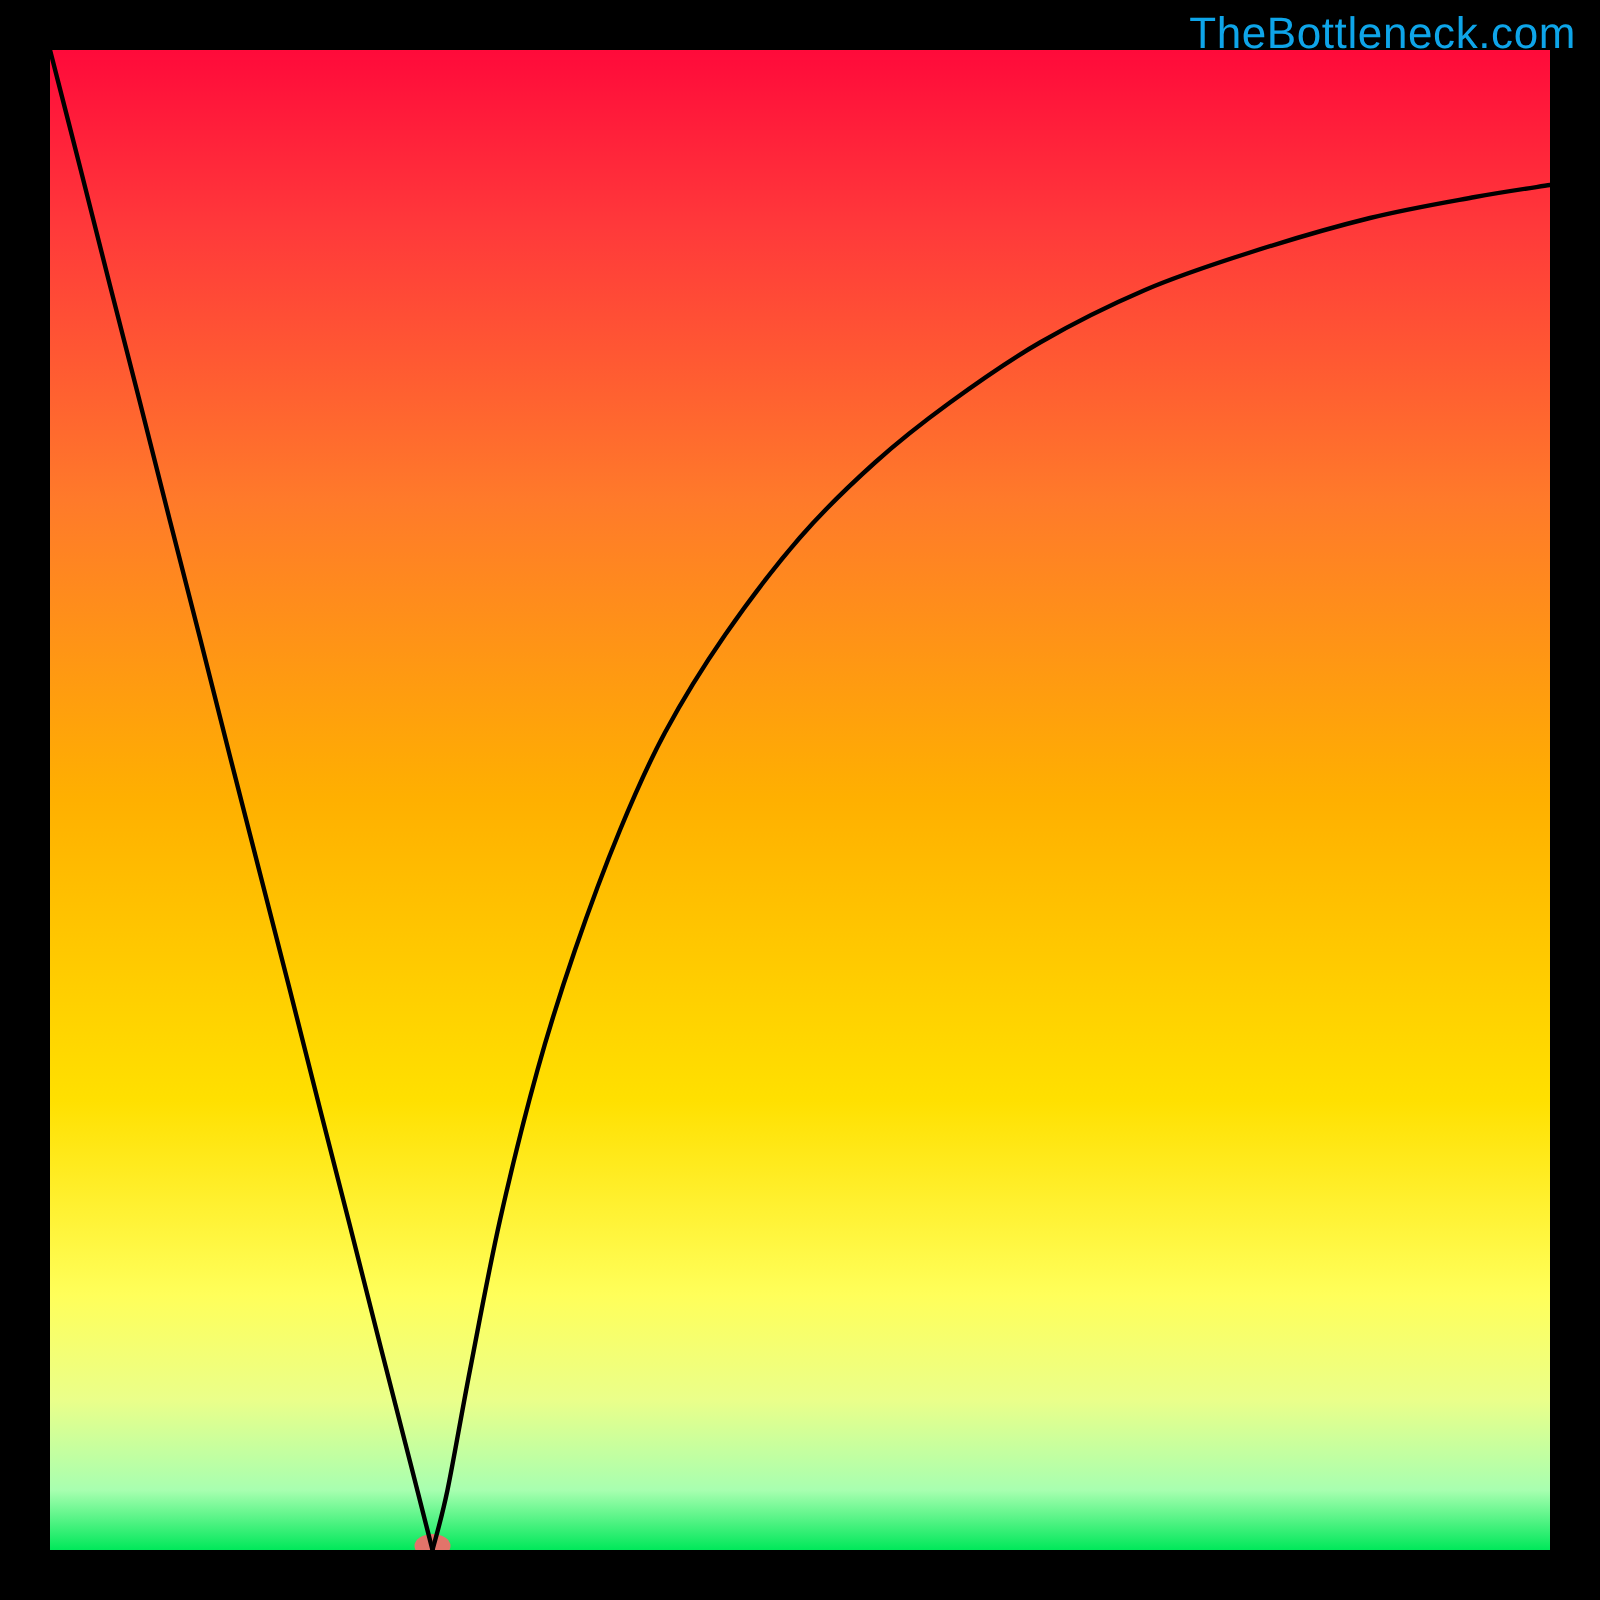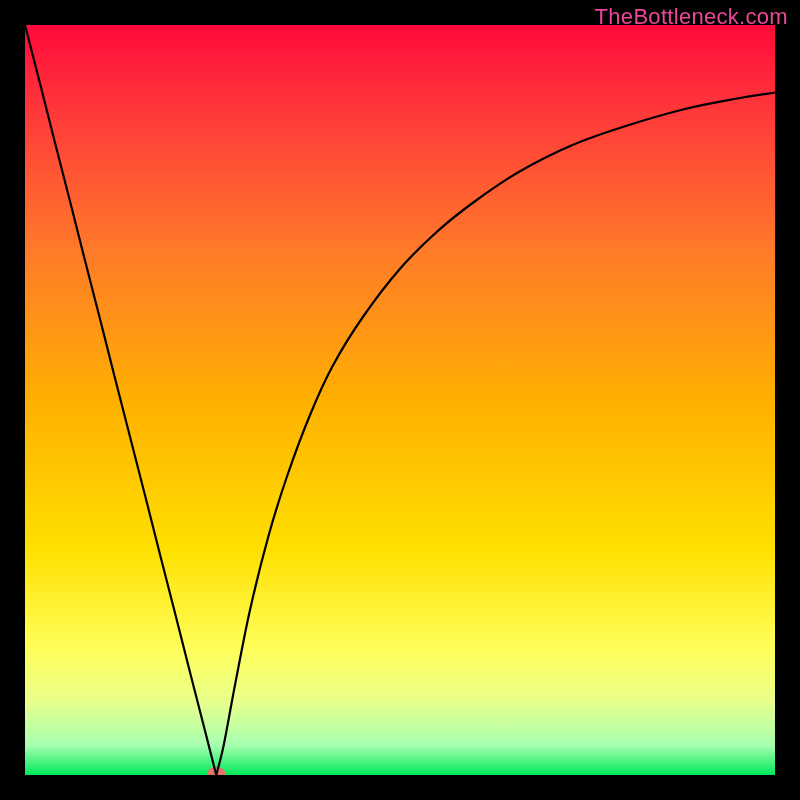--- a/index.html
+++ b/index.html
@@ -24,21 +24,21 @@
     left: 25px;
     top: 25px;
     width: 750px;
     height: 750px;
     overflow: hidden;
   }
   .watermark {
     position: absolute;
     top: 4px;
     right: 12px;
-    color: #ec4899;
+    color: #0ea5e9;
     font-size: 22px;
     font-weight: 500;
     letter-spacing: 0.3px;
     z-index: 20;
   }
   svg {
     display: block;
   }
 </style>
 </head>

